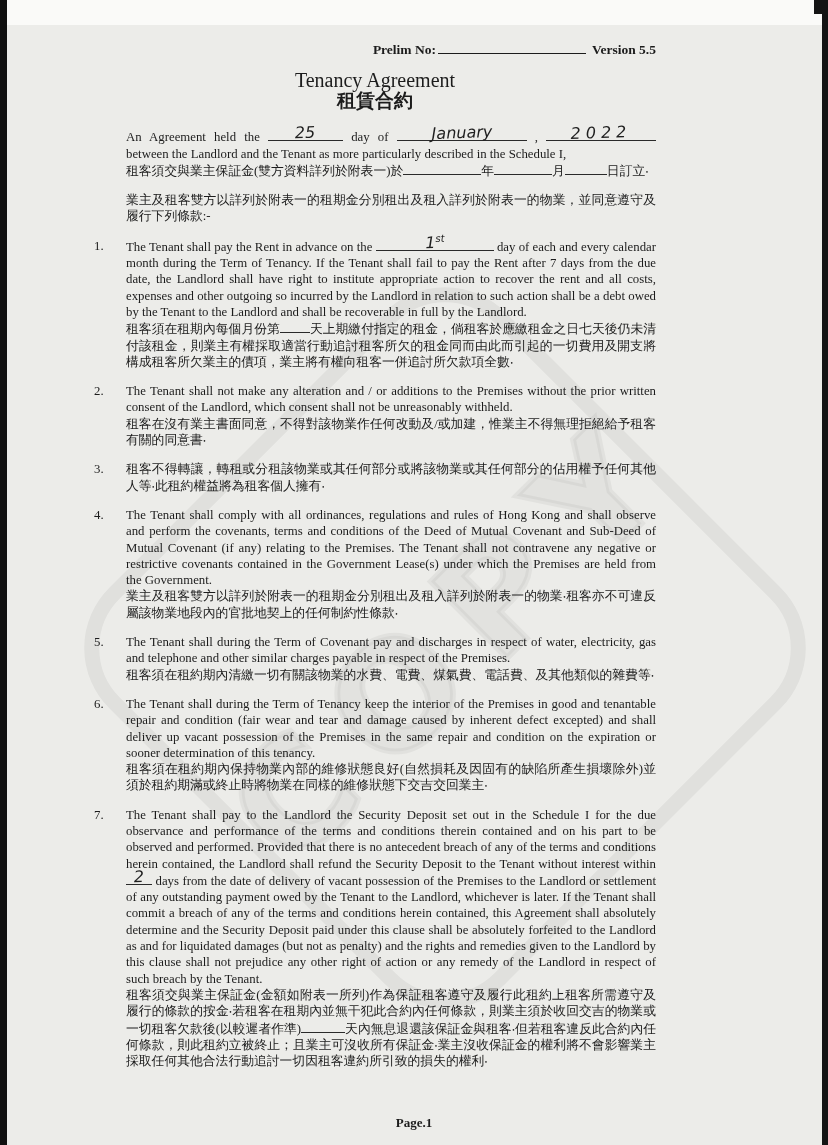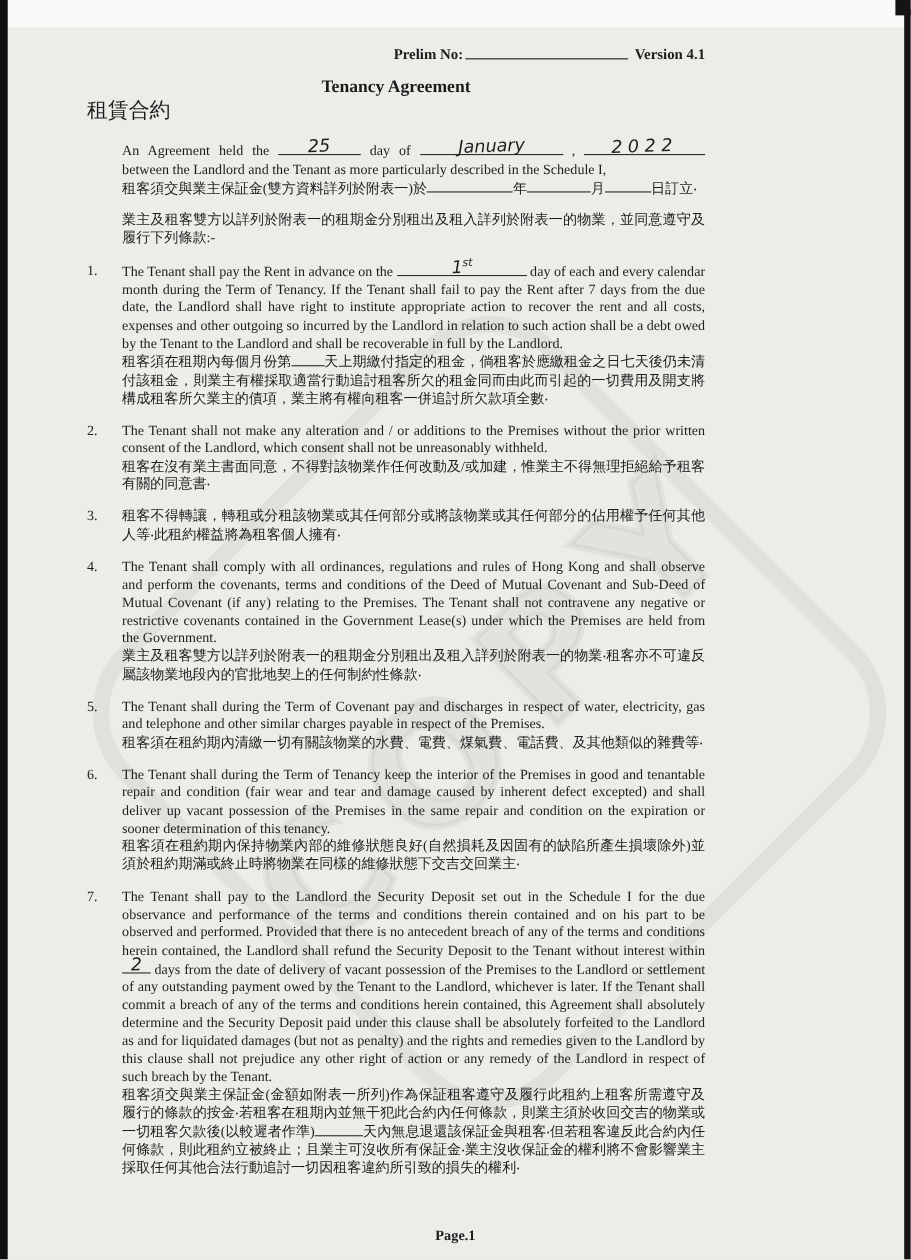--- a/index.html
+++ b/index.html
@@ -7,26 +7,26 @@
   .page{position:relative;width:828px;height:1145px;background:#ecece9;overflow:hidden;}
   .edge-left{position:absolute;left:0;top:0;width:7px;height:100%;background:#101010;}
   .edge-right{position:absolute;right:0;top:8px;width:6px;height:1137px;background:#141414;}
   .corner-tr{position:absolute;right:0;top:0;width:14px;height:14px;background:#141414;}
   .top-band{position:absolute;left:7px;top:0;width:815px;height:25px;background:#fafaf8;}
   .watermark{position:absolute;left:165px;top:368px;width:530px;height:530px;
     border:15px solid rgba(0,0,0,0.05);border-radius:85px;transform:rotate(-45deg);
     display:flex;align-items:center;justify-content:center;z-index:0;}
   .watermark span{font-family:"DejaVu Sans",sans-serif;font-weight:bold;font-size:148px;
     letter-spacing:28px;padding-left:28px;color:rgba(0,0,0,0.04);-webkit-text-stroke:6px rgba(0,0,0,0.045);}
-  .content{position:absolute;left:7px;top:25px;width:686px;box-sizing:border-box;
+  .content{position:absolute;left:22px;top:25px;width:686px;box-sizing:border-box;
     padding:16px 52px 0 72px;z-index:1;font-size:12.8px;line-height:16.3px;}
   .hdr{display:flex;justify-content:flex-end;align-items:baseline;font-weight:bold;font-size:13.5px;margin-bottom:12px;}
   .hdr .u{display:inline-block;width:148px;border-bottom:1.5px solid #1c1c1c;height:12px;margin:0 6px 0 2px;}
-  .title-en{text-align:center;font-weight:bold;font-size:16px;line-height:20px;margin:0;}
-  .title-zh{font-weight:normal;font-size:19px;line-height:22px;margin:0 0 16px 0;}
+  .title-en{text-align:center;font-weight:normal;font-size:20px;line-height:20px;margin:0;}
+  .title-zh{text-align:center;font-weight:bold;font-size:19px;line-height:22px;margin:0 0 16px 0;}
   p{margin:0;text-align:justify;}
   .block{margin:0 0 13px 32px;}
   .clause{display:flex;margin-bottom:13px;}
   .clause .num{width:32px;flex-shrink:0;font-weight:normal;}
   .clause .bd{flex:1;}
   .blank{display:inline-block;border-bottom:1px solid #2a2a2a;height:12px;position:relative;vertical-align:baseline;}
   .w75{width:75px;} .w130{width:130px;} .w110{width:110px;} .w120{width:118px;}
   .w78{width:78px;} .w58{width:58px;} .w42{width:42px;} .w30{width:30px;} .w28{width:26px;} .w46{width:44px;}
   .hand{position:absolute;bottom:-1px;left:50%;transform:translateX(-50%) rotate(-2deg);
     font-family:"DejaVu Sans",sans-serif;font-style:italic;font-size:16px;line-height:16px;
@@ -42,21 +42,21 @@
   <div class="top-band"></div>
   <div class="watermark">
     <span>COPY</span>
   </div>
 
   <div class="content">
 
     <div class="hdr">
       <span>Prelim No:</span>
       <span class="u"></span>
-      <span>Version 4.1</span>
+      <span>Version 5.5</span>
     </div>
 
     <p class="title-en">Tenancy Agreement</p>
     <p class="title-zh">租賃合約</p>
 
     <div class="block">
       <p>
         <span>An Agreement held the</span>
         <span class="blank w75"><span class="hand">25</span></span>
         <span>day of</span>

